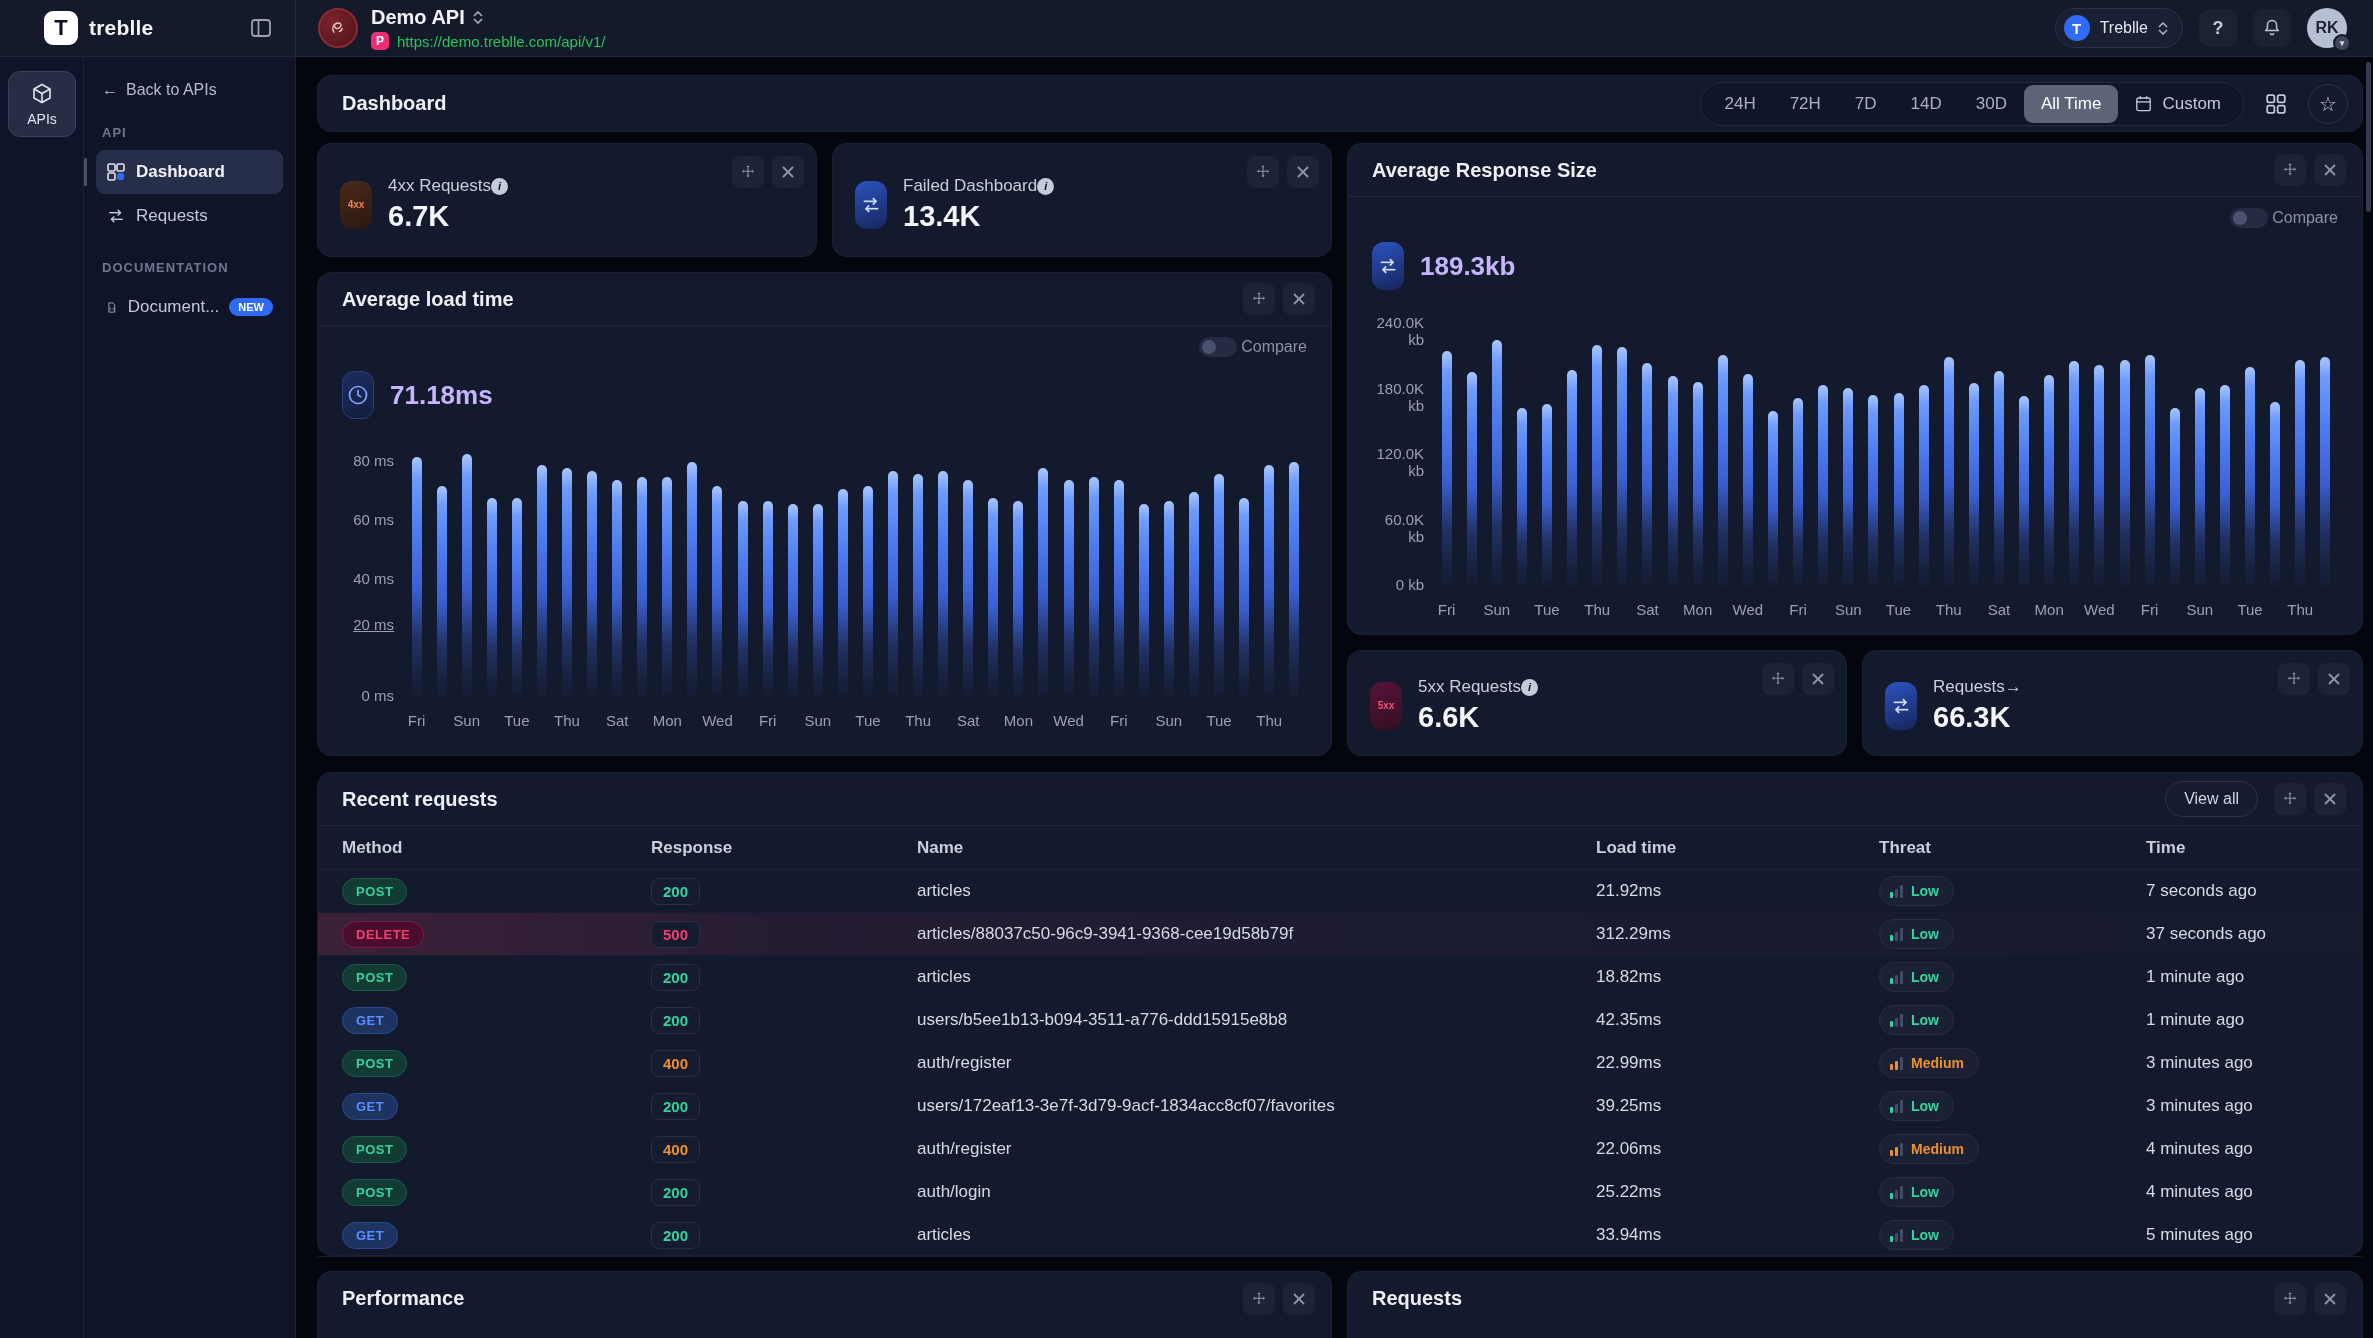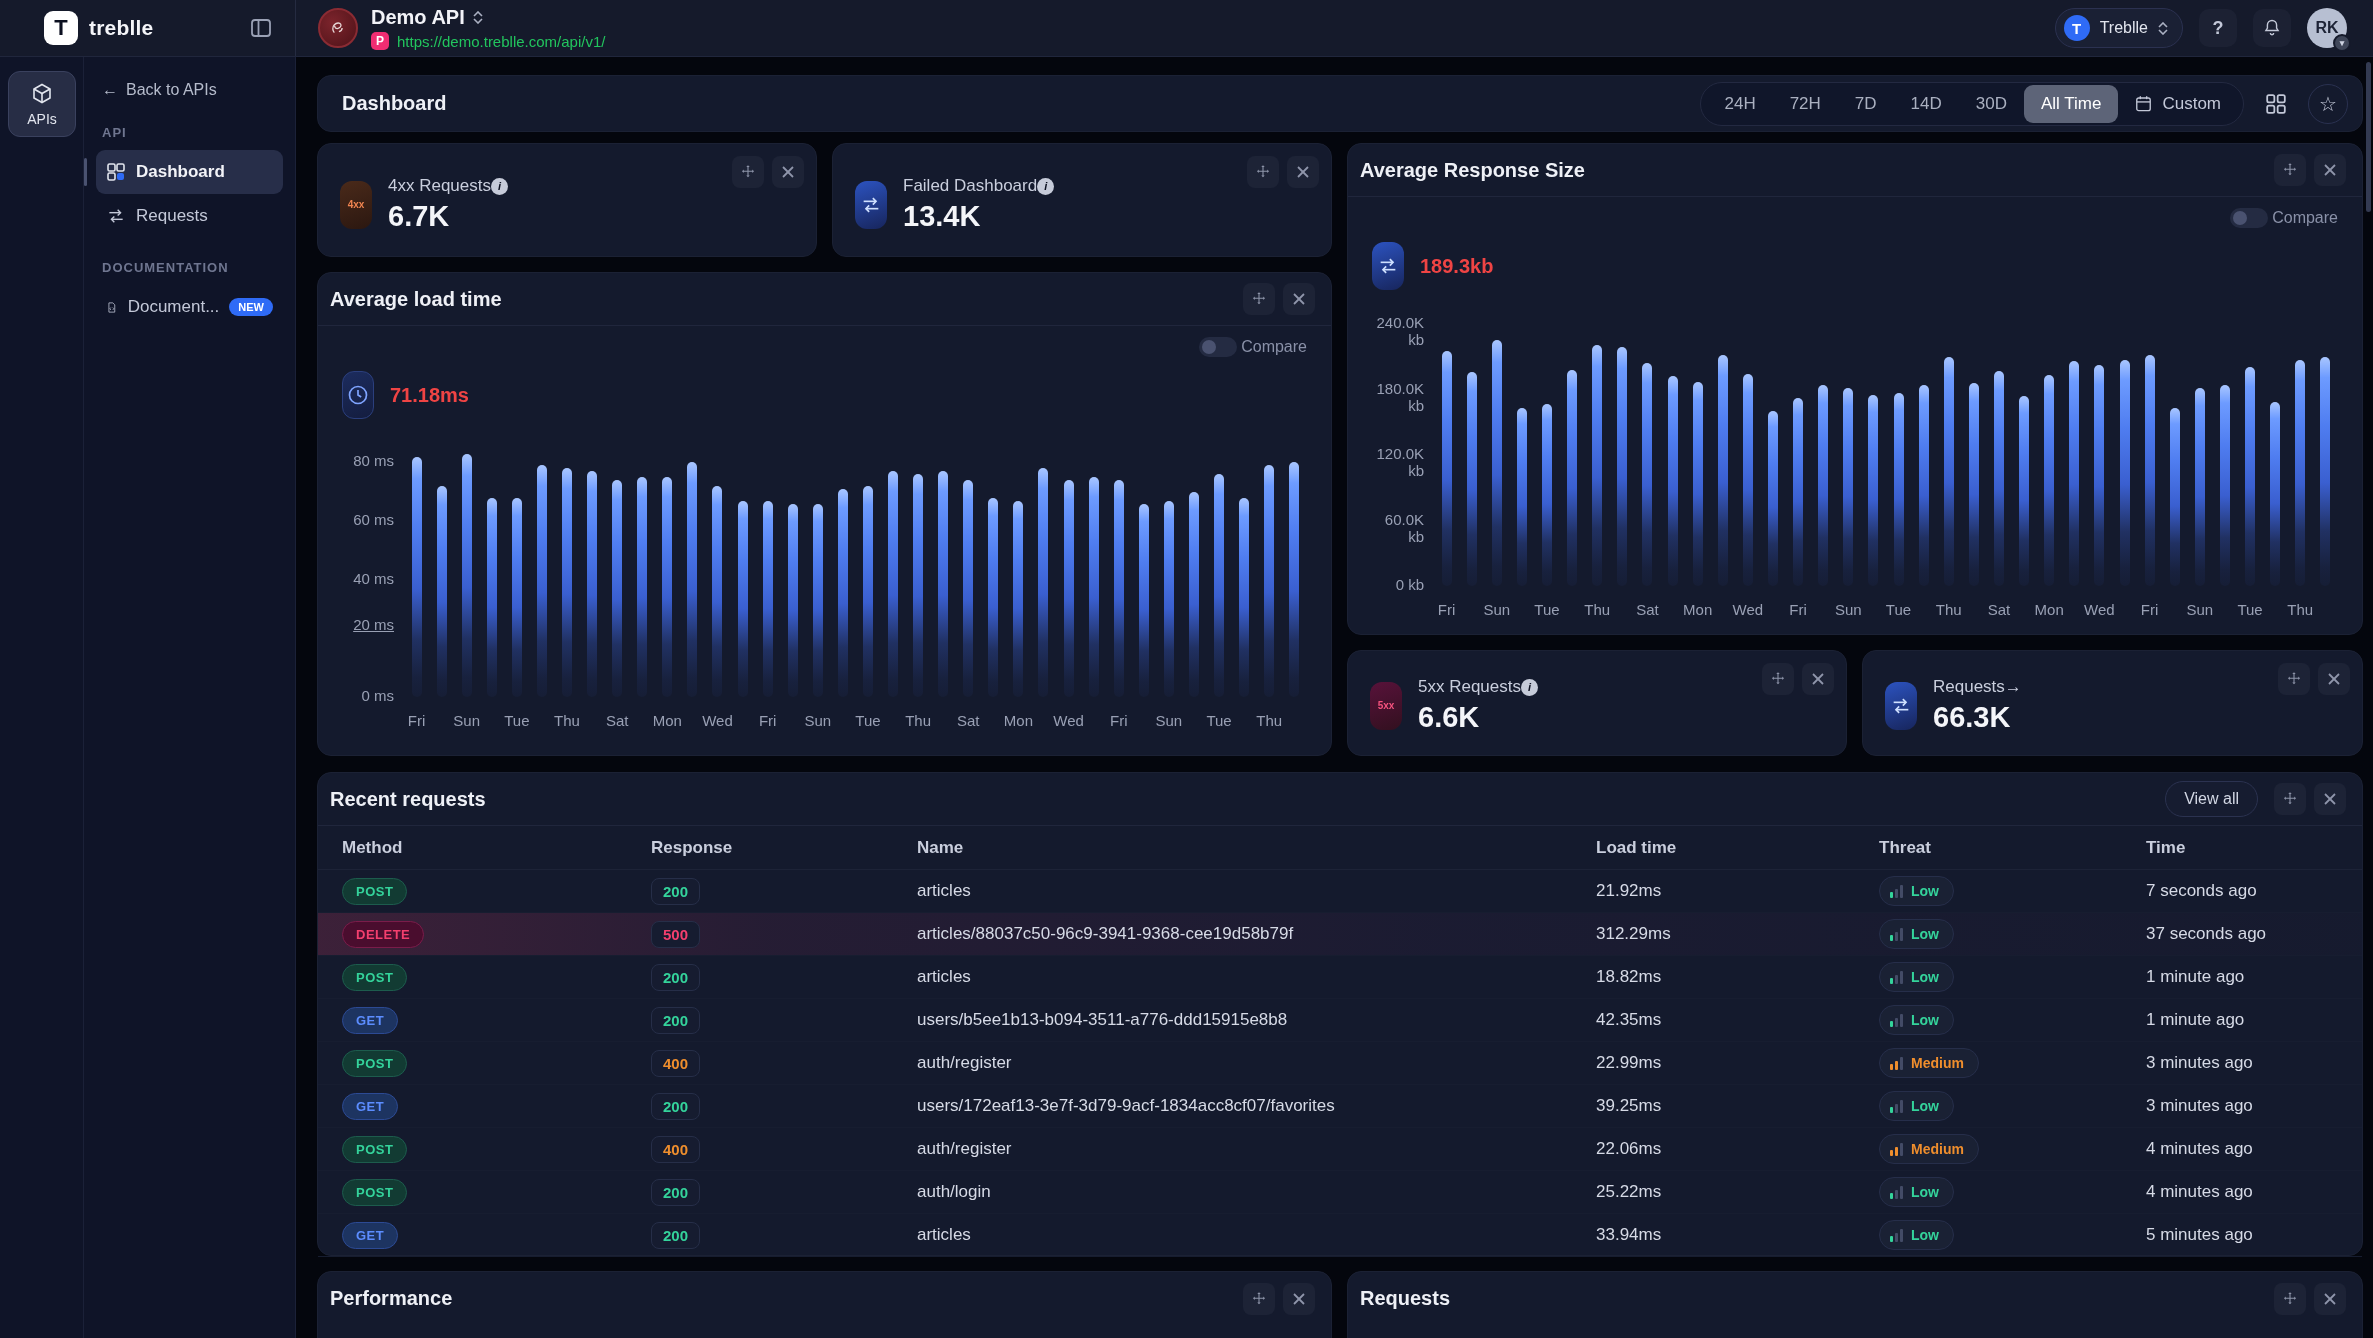--- a/index.html
+++ b/index.html
@@ -59,21 +59,21 @@
   .dash-title { font-size:20px; font-weight:bold; color:#eef0f6; }
   .dash-controls { margin-left:auto; display:flex; align-items:center; gap:12px; }
   #range-group { display:flex; align-items:center; height:44px; background:#10162a; border:1px solid #232941; border-radius:999px; padding:0 6px; }
   .range-btn { padding:9px 17px; font-size:17px; color:#aab0c0; border-radius:9px; cursor:pointer; white-space:nowrap; }
   .range-btn.selected { background:#5d6478; color:#ffffff; }
   .custom-btn { display:flex; align-items:center; gap:9px; padding:9px 16px; font-size:17px; color:#c3c8d8; cursor:pointer; }
   .ctrl-iconbtn { width:40px; height:40px; border:none; background:transparent; color:#c3c8d8; display:flex; align-items:center; justify-content:center; cursor:pointer; }
   .star-btn { width:40px; height:40px; border:1px solid #2a3150; border-radius:50%; background:transparent; color:#c3c8d8; font-size:20px; display:flex; align-items:center; justify-content:center; cursor:pointer; }
 
   
-  .panel-head { height:53px; display:flex; align-items:center; padding:0 16px 0 12px; border-bottom:1px solid #20263c; }
+  .panel-head { height:53px; display:flex; align-items:center; padding:0 16px 0 24px; border-bottom:1px solid #20263c; }
   .panel-title { font-size:20px; font-weight:bold; color:#eef0f6; }
   .head-actions { margin-left:auto; display:flex; align-items:center; gap:8px; }
   .mini-btn { width:32px; height:32px; border-radius:8px; background:#1d2336; border:none; color:#8f96ab; display:flex; align-items:center; justify-content:center; cursor:pointer; }
   .viewall-btn { height:36px; padding:0 18px; border-radius:999px; border:1px solid #2b3250; background:#161c30; color:#d2d7e4; font-size:16px; cursor:pointer; margin-right:8px; }
 
   
   .stat-card { padding:20px 22px; }
   .card-icons { position:absolute; top:12px; right:12px; display:flex; gap:8px; }
   .tile { width:32px; height:48px; border-radius:12px; display:flex; align-items:center; justify-content:center; font-weight:bold; font-size:10px; }
   .tile-4xx { background:linear-gradient(160deg,#4a2a1a,#2b1710); color:#ee8450; }
@@ -84,21 +84,21 @@
   .card-label { font-size:17px; color:#c9cedd; display:flex; align-items:center; gap:0; }
   .info-dot { width:17px; height:17px; border-radius:50%; background:#c6cbd9; color:#0c1020; font-size:11px; font-weight:bold; font-style:italic; display:flex; align-items:center; justify-content:center; }
   .card-value { font-size:29px; font-weight:bold; color:#f4f5f9; margin-top:4px; }
 
   
   .compare-row { position:absolute; right:24px; display:flex; align-items:center; gap:4px; }
   .toggle { width:38px; height:20px; border-radius:999px; background:#242b42; position:relative; cursor:pointer; }
   .toggle .knob { position:absolute; left:3px; top:3px; width:14px; height:14px; border-radius:50%; background:#4a5270; }
   .compare-lbl { font-size:16px; color:#8a91a8; }
   .big-row { position:absolute; left:24px; display:flex; align-items:center; gap:16px; }
-  .big-value { font-size:20px; font-weight:bold; color:#ef4444; }
+  .big-value { font-size:26px; font-weight:bold; color:#c4b5fd; }
   .chart { position:absolute; left:24px; right:24px; display:flex; }
   .ycol { width:62px; position:relative; }
   .ytick { position:absolute; right:10px; font-size:15px; color:#99a0b4; text-align:right; white-space:pre-line; line-height:1.15; }
   .bars { flex:1; display:flex; align-items:flex-end; }
   .bcol { flex:1; height:100%; display:flex; align-items:flex-end; justify-content:center; position:relative; }
   .bar { width:10px; border-radius:6px;
     background:linear-gradient(180deg,#a9c6ff 0%, #6d9bff 9%, #4f7df0 30%, #3a5fd0 55%, rgba(58,95,208,.33) 76%, rgba(58,95,208,.10) 92%, rgba(58,95,208,.05) 100%); }
   .xlab { position:absolute; bottom:-32px; left:50%; transform:translateX(-50%); font-size:15px; color:#99a0b4; white-space:nowrap; }
 
   

